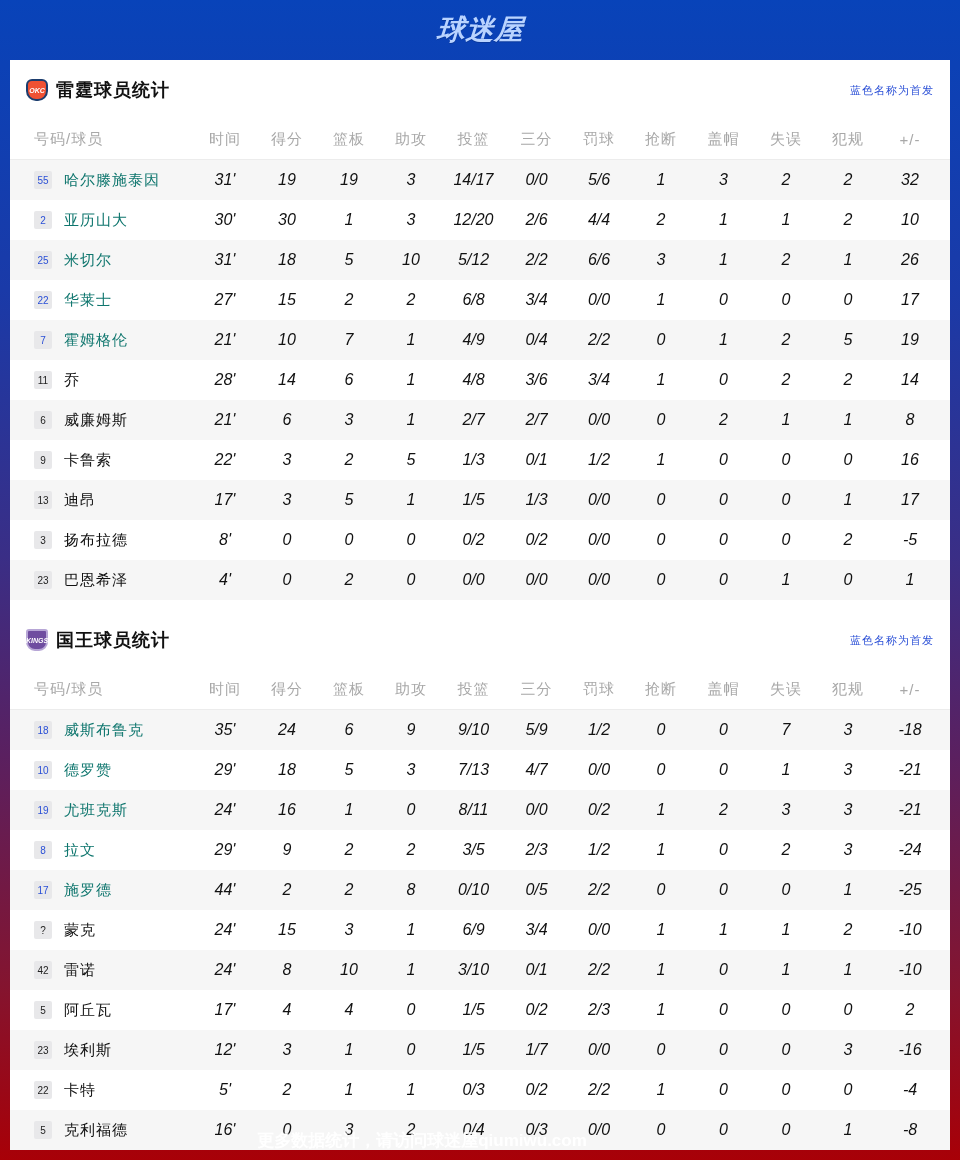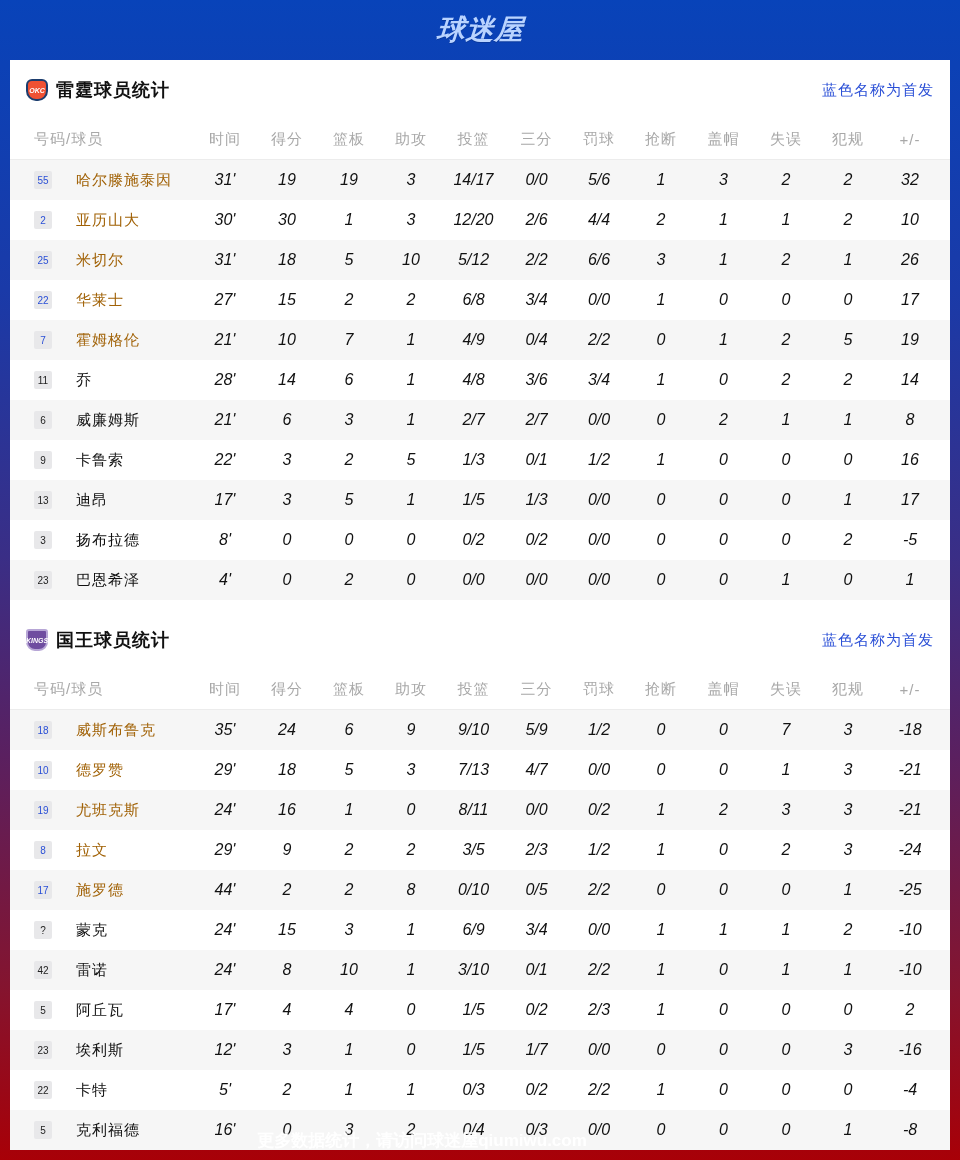--- a/index.html
+++ b/index.html
@@ -27,41 +27,41 @@
       padding: 0 16px 0 16px;
     }
     .team-title { display: flex; align-items: center; gap: 8px; }
     .team-logo {
       width: 22px; height: 22px; border-radius: 5px; display: flex; align-items: center; justify-content: center;
       font-size: 7px; font-weight: bold; font-style: italic; color: #fff;
     }
     .okc-logo { background: #f05133; border: 2px solid #1c3d6e; border-radius: 6px 6px 10px 10px; }
     .sac-logo { background: #6f4da0; border: 2px solid #b7a6d6; border-radius: 3px 3px 9px 9px; }
     .team-name { font-size: 18px; font-weight: bold; color: #111; letter-spacing: 1px; }
-    .starter-note { font-size: 15px; color: #2a4fd6; letter-spacing: 1px; }
+    .starter-note { font-size: 11px; color: #2a4fd6; letter-spacing: 1px; }
     .col-head, .row {
       display: grid;
       grid-template-columns: 160px 62px 62px 62px 62px 63px 63px 62px 62px 63px 62px 62px 62px;
       align-items: center;
       padding-left: 24px;
     }
     .col-head { height: 40px; border-bottom: 1px solid #ececec; margin-right: 0; }
     .col-head span { font-size: 15px; color: #a8a8a8; text-align: center; letter-spacing: 1px; }
     .col-head span:first-child { text-align: left; }
     .row { height: 40px; }
     .row.alt { background: #f6f6f6; }
     .row .cell { font-size: 16px; color: #111; text-align: center; font-style: italic; }
-    .player { display: flex; align-items: center; gap: 24px; }
+    .player { display: flex; align-items: center; gap: 12px; }
     .num {
       width: 18px; height: 18px; background: #e8e8ea; color: #222; font-size: 10px;
       display: flex; align-items: center; justify-content: center; border-radius: 2px;
     }
     .num.starter { color: #2a4fd6; }
     .pname { font-size: 15px; color: #111; letter-spacing: 1px; }
-    .pname.starter { color: #a16207; text-align: right; }
+    .pname.starter { color: #0f766e; text-align: right; }
     .gap { height: 10px; }
     .footer {
       position: absolute; left: 0; top: 1120px; width: 844px; height: 40px;
       display: flex; align-items: center; justify-content: center;
       color: #ffffff; font-size: 17px; font-weight: bold;
     }
   </style>
 </head>
 <body>
 

